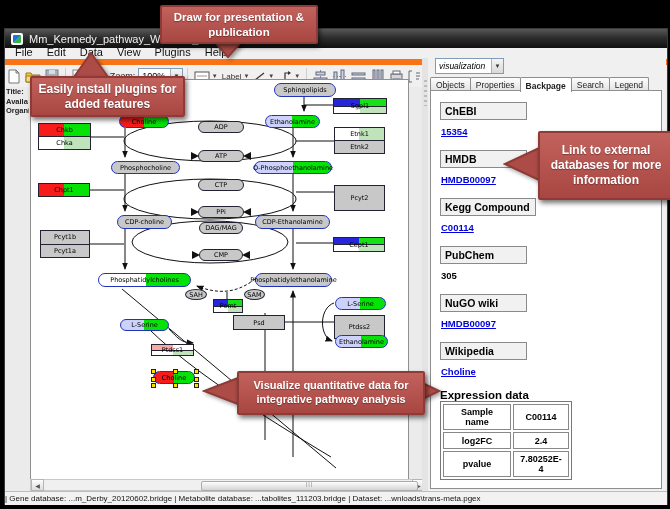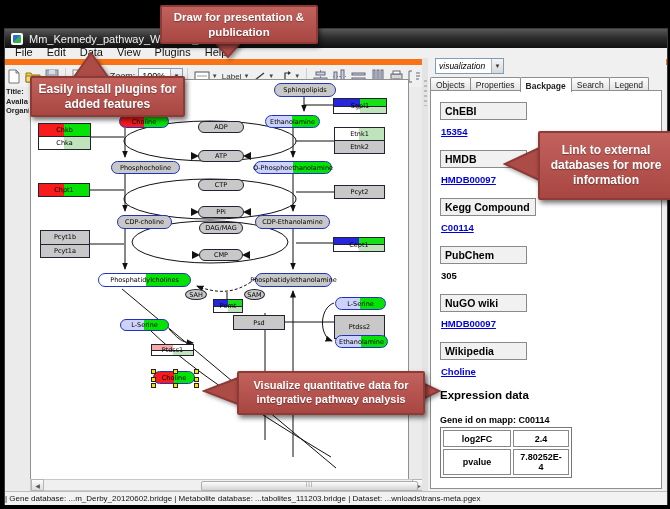--- a/index.html
+++ b/index.html
@@ -300,21 +300,21 @@
           </div>
           <div class="node rowed" style="left: 303px; top: 47px; width: 51px; height: 27px;">
             <div class="nrow f-whitepale">Etnk1</div>
             <div class="nrow f-gray">Etnk2</div>
           </div>
           <div class="node pill f-gray" style="left: 167px; top: 70px; width: 46px; height: 12px;">ATP</div>
           <div class="node pill bblue f-gray" style="left: 80px; top: 81px; width: 69px; height: 13px;">Phosphocholine</div>
           <div class="node pill bblue f-lavgreen" style="left: 223px; top: 81px; width: 78px; height: 13px;">O-Phosphoethanolamine</div>
           <div class="node pill f-gray" style="left: 167px; top: 99px; width: 46px; height: 12px;">CTP</div>
           <div class="node  f-redgreen" style="left: 7px; top: 103px; width: 52px; height: 14px;">Chpt1</div>
-          <div class="node  f-gray" style="left: 303px; top: 105px; width: 51px; height: 14px;">Pcyt2</div>
+          <div class="node  f-gray" style="left: 303px; top: 105px; width: 51px; height: 26px;">Pcyt2</div>
           <div class="node pill f-gray" style="left: 167px; top: 126px; width: 46px; height: 12px;">PPi</div>
           <div class="node pill bblue f-gray" style="left: 86px; top: 135px; width: 55px; height: 14px;">CDP-choline</div>
           <div class="node pill bblue f-gray" style="left: 224px; top: 135px; width: 75px; height: 14px;">CDP-Ethanolamine</div>
           <div class="node pill f-gray" style="left: 168px; top: 142px; width: 44px; height: 12px;">DAG/MAG</div>
           <div class="node rowed" style="left: 9px; top: 150px; width: 50px; height: 28px;">
             <div class="nrow f-gray">Pcyt1b</div>
             <div class="nrow f-gray">Pcyt1a</div>
           </div>
           <div class="node rowed" style="left: 302px; top: 157px; width: 52px; height: 15px;">
             <div class="nrow f-bluegreen"></div>
@@ -365,23 +365,26 @@
       <div id="tabstrip">
           <div class="tab">Objects</div>
           <div class="tab">Properties</div>
           <div class="tab active">Backpage</div>
           <div class="tab">Search</div>
           <div class="tab">Legend</div>
         </div>
       <div id="rcontent">
         <div id="bp-sections"><div class="bp-hdr">ChEBI</div><div class="bp-val"><a href="#">15354</a></div><div class="bp-hdr">HMDB</div><div class="bp-val"><a href="#">HMDB00097</a></div><div class="bp-hdr">Kegg Compound</div><div class="bp-val"><a href="#">C00114</a></div><div class="bp-hdr">PubChem</div><div class="bp-val"><span class="bp-plain">305</span></div><div class="bp-hdr">NuGO wiki</div><div class="bp-val"><a href="#">HMDB00097</a></div><div class="bp-hdr">Wikipedia</div><div class="bp-val"><a href="#">Choline</a></div></div>
         <div id="exp-title">Expression data</div>
-        <div id="geneid">Gene id on mapp: C00114</div>
         <table id="exp-table">
             <tbody id="exp-tbody">
+              <tr>
+                <td class="c1">Sample name</td>
+                <td class="c2">C00114</td>
+              </tr>
               <tr>
                 <td class="c1">log2FC</td>
                 <td class="c2">2.4</td>
               </tr>
               <tr>
                 <td class="c1">pvalue</td>
                 <td class="c2">7.80252E-4</td>
               </tr>
             </tbody>
           </table>

